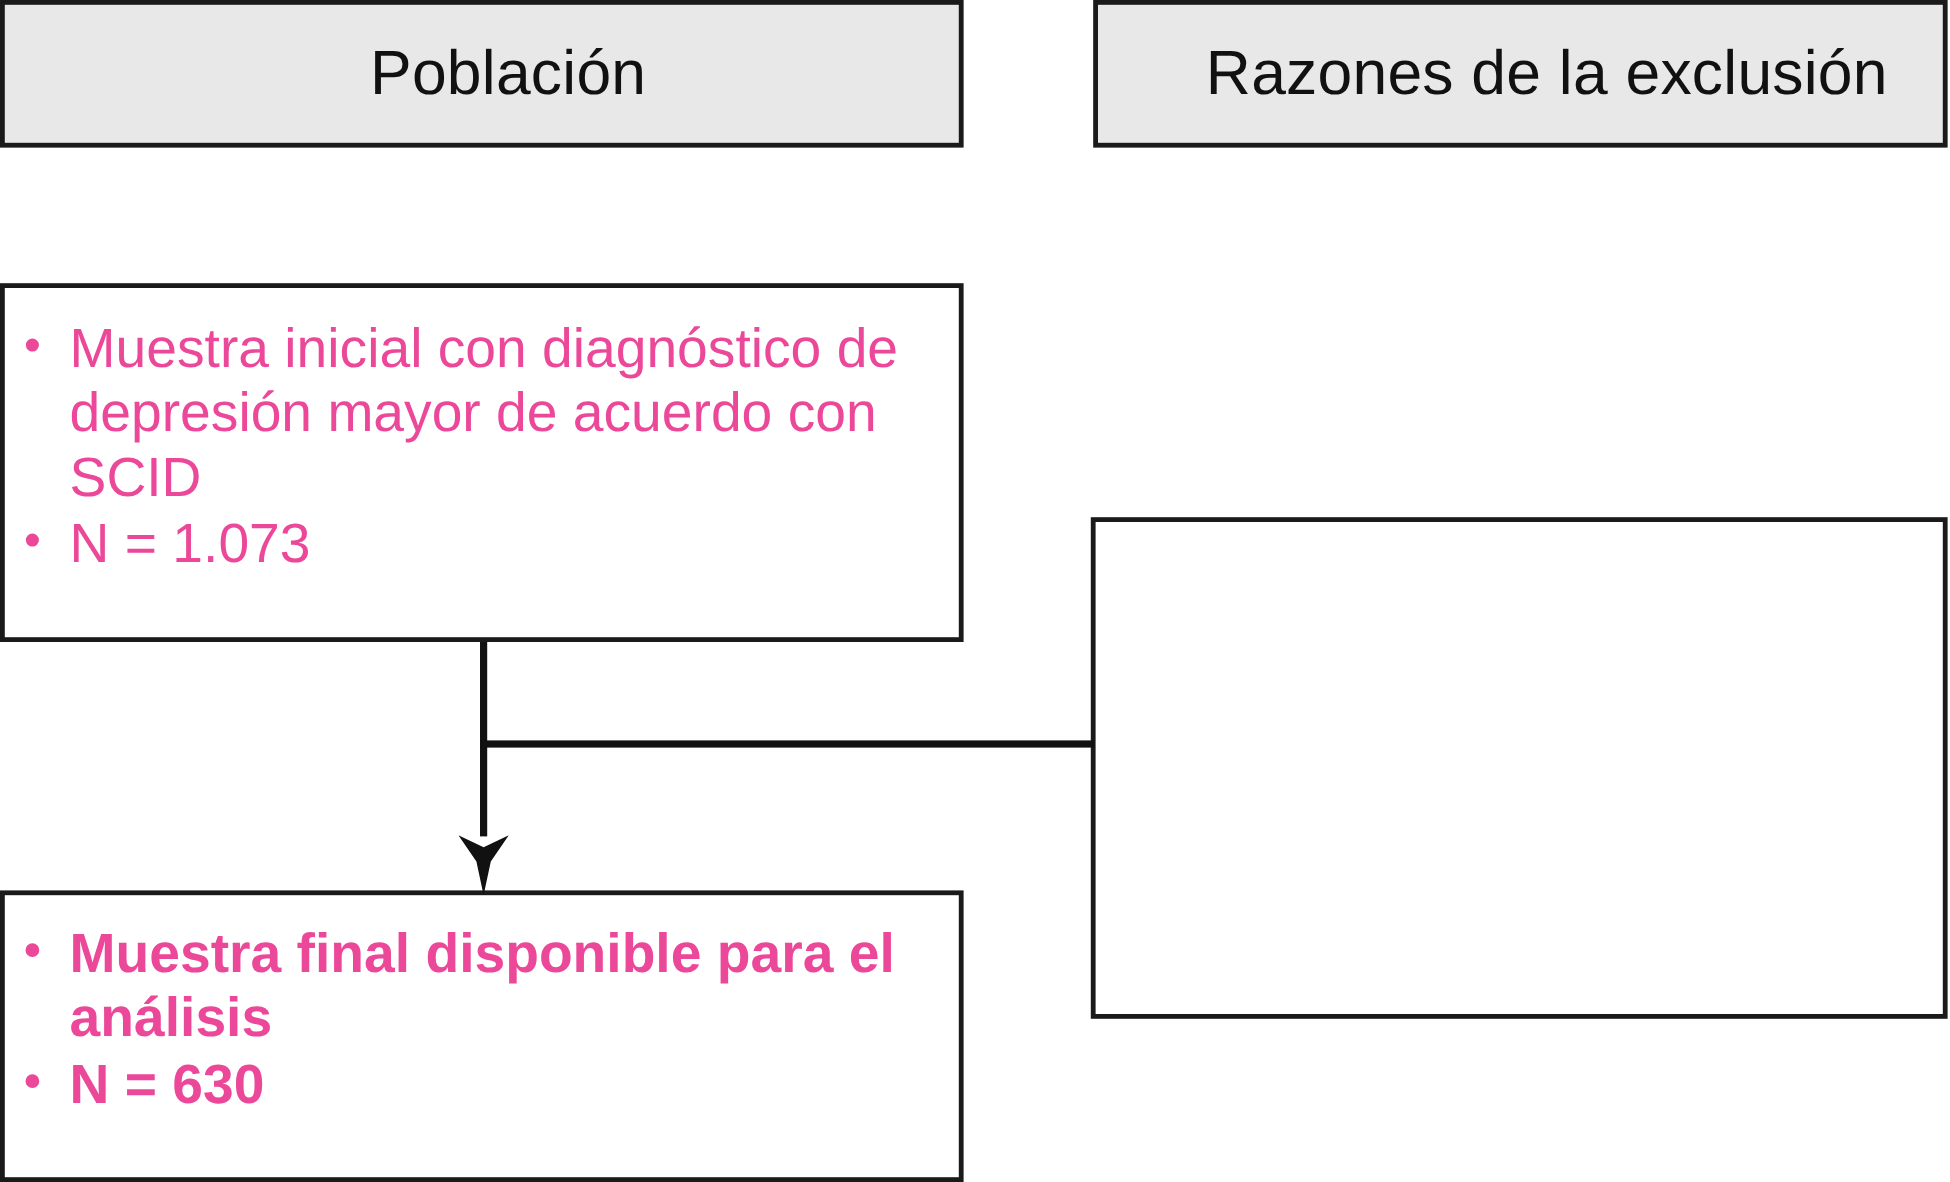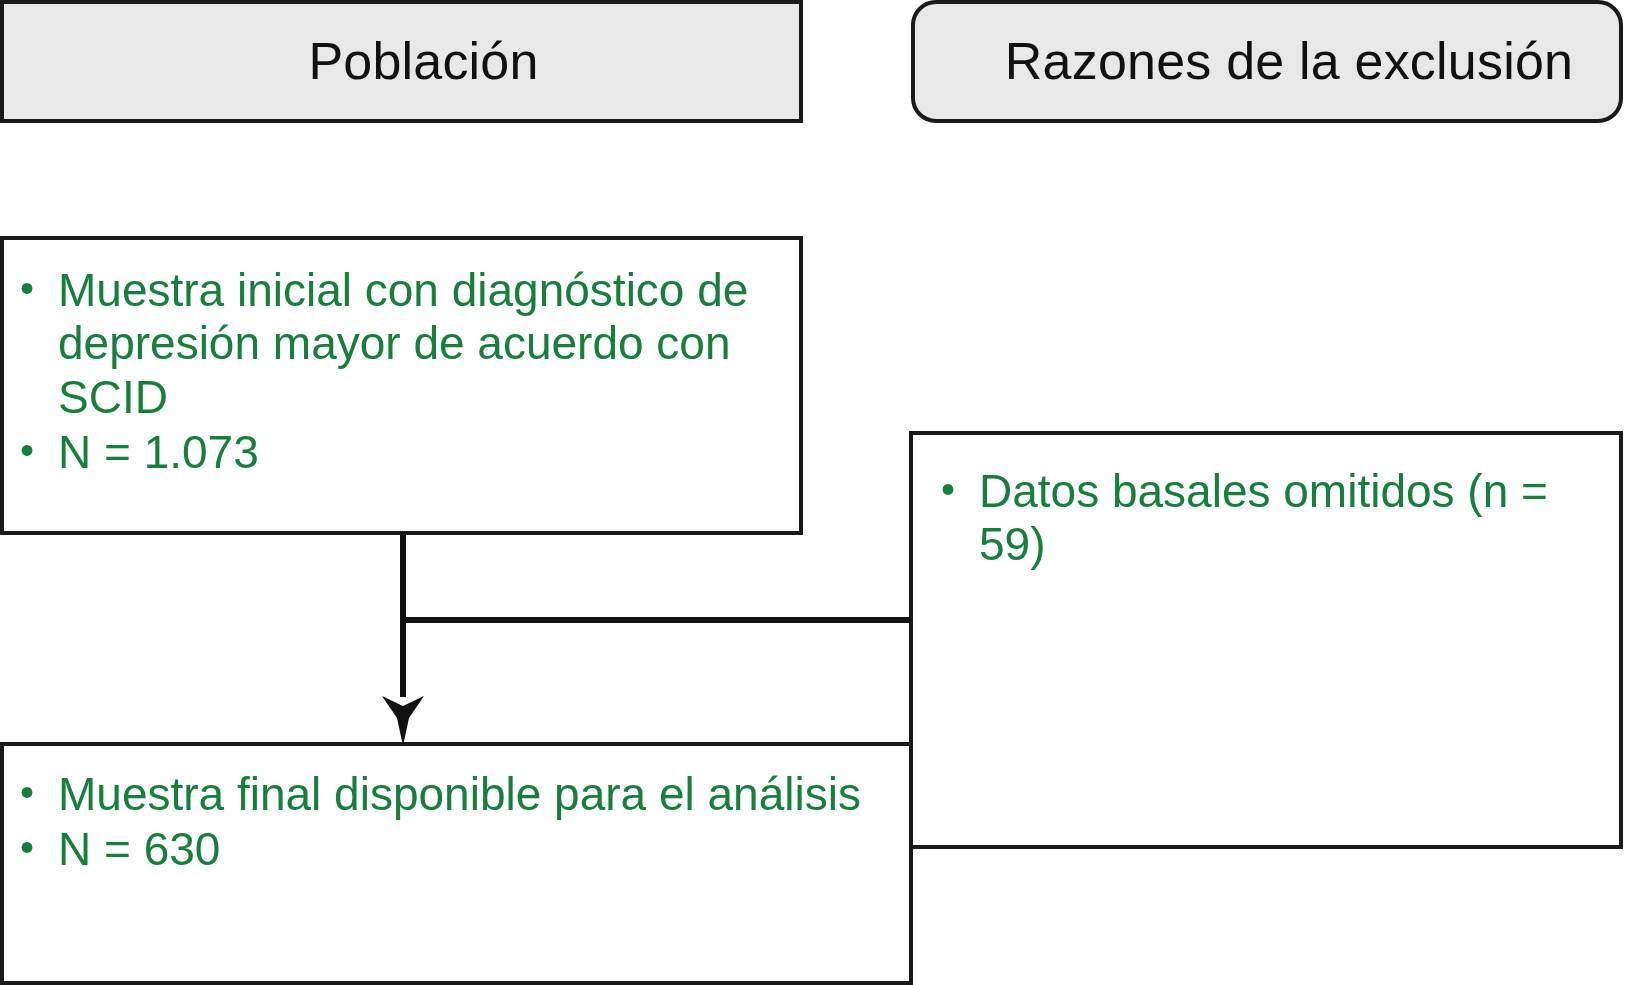--- a/index.html
+++ b/index.html
@@ -47,58 +47,58 @@
     left: 0px;
     top: 0px;
     width: 803px;
     height: 123px;
   }
   #header-razones {
     left: 911px;
     top: 0px;
     width: 712px;
     height: 123px;
-    border-radius: 25px;
   }
 
   
   #box-muestra-inicial {
     left: 0px;
     top: 236px;
     width: 803px;
     height: 299px;
     padding: 24px 14px 10px 10px;
   }
   #box-exclusiones {
     left: 909px;
     top: 431px;
     width: 714px;
     height: 418px;
     padding: 30px 14px 10px 22px;
   }
   #box-muestra-final {
     left: 0px;
     top: 742px;
-    width: 913px;
+    width: 803px;
     height: 243px;
     padding: 22px 14px 10px 10px;
+    font-weight: bold;
   }
 
   
   ul.bullets {
     margin: 0;
     padding: 0;
     list-style: none;
   }
   ul.bullets li {
     position: relative;
     padding-left: 44px;
     font-size: 46px;
     line-height: 1.16;
-    color: #15803d;
+    color: #ec4899;
     margin-bottom: 2px;
   }
   ul.bullets li::before {
     content: "\2022";
     position: absolute;
     left: 6px;
     top: -1px;
     font-size: 40px;
     line-height: 1.27;
   }
@@ -152,21 +152,20 @@
 
   <div class="box" id="box-muestra-inicial">
     <ul class="bullets">
       <li>Muestra inicial con diagnóstico de depresión mayor de acuerdo con SCID</li>
       <li>N = 1.073</li>
     </ul>
   </div>
 
   <div class="box" id="box-exclusiones">
     <ul class="bullets">
-      <li>Datos basales omitidos (n = 59)</li>
     </ul>
   </div>
 
   <div class="box" id="box-muestra-final">
     <ul class="bullets">
       <li>Muestra final disponible para el análisis</li>
       <li>N = 630</li>
     </ul>
   </div>
 

